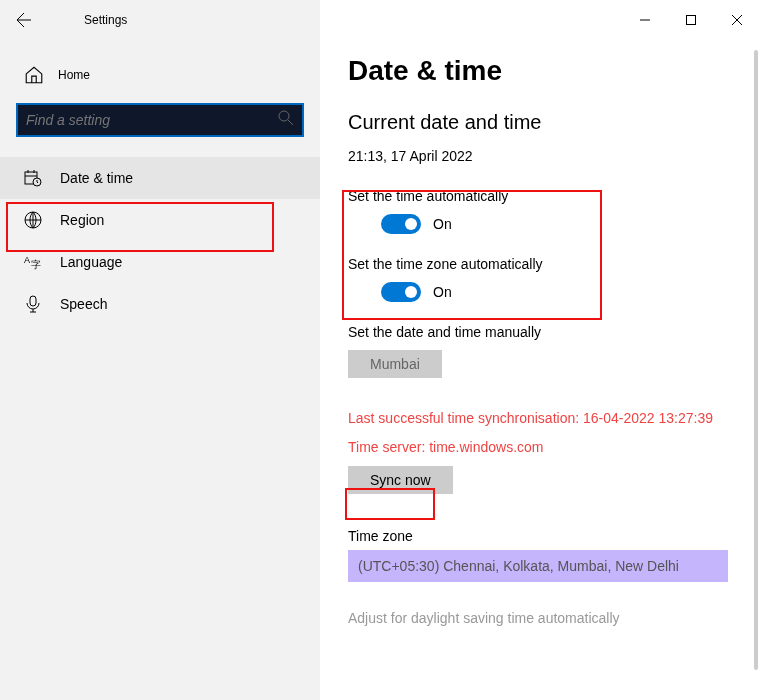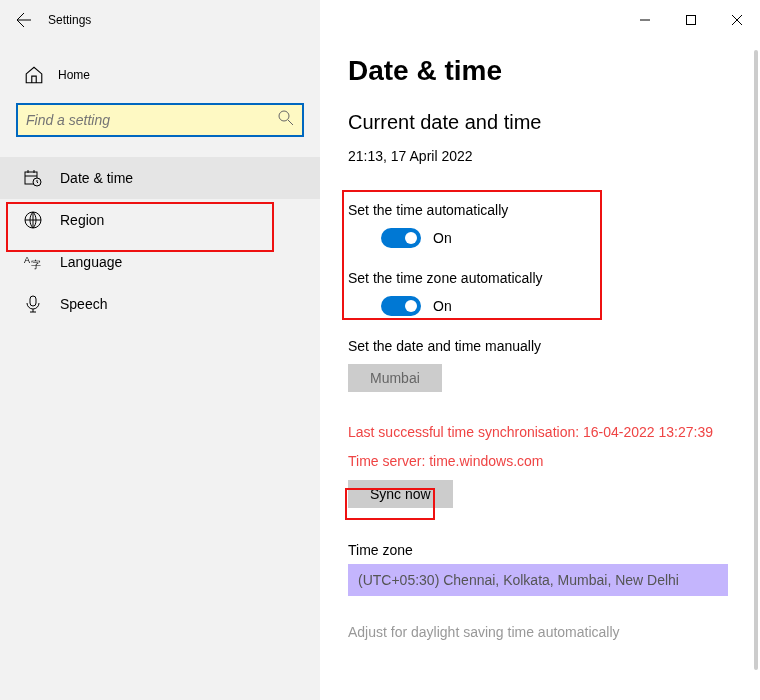--- a/index.html
+++ b/index.html
@@ -1,45 +1,45 @@
 <!DOCTYPE html>
 <html><head>
 <meta charset="utf-8">
 <style>
 * { margin: 0; padding: 0; box-sizing: border-box; font-family: "Segoe UI", Tahoma, sans-serif; }
 body { background: #fff; width: 760px; height: 700px; overflow: hidden; position: relative; }
 
 .container { display: flex; height: 700px; }
 
-.titlebar { position: absolute; top: 0; left: 0; right: 0; height: 40px; display: flex; align-items: center; z-index: 10; }
+.titlebar { position: absolute; top: 0; left: 0; right: 0; height: 40px; display: flex; align-items: center; z-index: 10; gap: 36px; }
 .title-back { width: 48px; display: flex; justify-content: center; cursor: pointer; }
 .title-back svg { width: 16px; height: 16px; }
 .title-text { font-size: 12px; color: #000; }
 .title-controls { margin-left: auto; display: flex; }
 .title-btn { width: 46px; height: 30px; display: flex; align-items: center; justify-content: center; cursor: pointer; }
 .title-btn svg { width: 10px; height: 10px; }
 
 .sidebar { width: 320px; background: #f2f2f2; padding-top: 55px; height: 100%; }
 .side-home { display: flex; align-items: center; padding: 10px 24px; cursor: pointer; }
 .side-home .icon { width: 20px; margin-right: 14px; display: flex; }
 .side-home .label { font-size: 12px; }
-.search-wrap { margin: 8px 16px 20px 16px; border: 2px solid #0067c0; background: #fef9c3; display: flex; align-items: center; height: 34px; padding: 0 8px; }
+.search-wrap { margin: 8px 16px 20px 16px; border: 2px solid #0067c0; background: #0f172a; display: flex; align-items: center; height: 34px; padding: 0 8px; }
 .search-wrap input { border: none; outline: none; flex: 1; font-size: 14px; font-style: italic; color: #666; background: transparent; }
 .search-wrap .icon { width: 16px; }
 .side-heading { font-weight: 600; font-size: 14px; padding: 12px 20px 18px 20px; }
 .side-item { display: flex; align-items: center; padding: 12px 24px; cursor: pointer; font-size: 14px; position: relative; }
 .side-item .icon { width: 20px; margin-right: 16px; display: flex; }
 .side-item svg { width: 18px; height: 18px; }
 .side-item.active { background: #e5e5e5; }
 .side-highlight { position: absolute; border: 2.5px solid #e11; left: 6px; top: 202px; width: 268px; height: 50px; pointer-events: none; }
 
 .main { flex: 1; padding: 55px 40px 0 28px; overflow-y: auto; position: relative; }
 .main h1 { font-weight: 600; font-size: 28px; margin-bottom: 24px; }
 .main h2 { font-weight: 400; font-size: 20px; margin-bottom: 14px; }
-.main .curtime { font-size: 14px; margin-bottom: 38px; }
+.main .curtime { font-size: 14px; margin-bottom: 24px; }
 .main .setting-label { font-size: 14px; margin-bottom: 10px; }
 .toggle-row { display: flex; align-items: center; margin-bottom: 22px; margin-left: 33px; }
 .toggle { width: 40px; height: 20px; border-radius: 10px; position: relative; margin-right: 12px; cursor: pointer; }
 .toggle.on { background: #0078d4; }
 .toggle .knob { width: 12px; height: 12px; border-radius: 50%; position: absolute; top: 4px; }
 .toggle.on .knob { background: #fff; right: 4px; }
 .toggle-state { font-size: 14px; }
 .btn { background: #ccc; border: none; padding: 6px 22px; font-size: 14px; cursor: pointer; }
 .btn.disabled { color: #666; }
 .section-gap { margin-bottom: 30px; }

